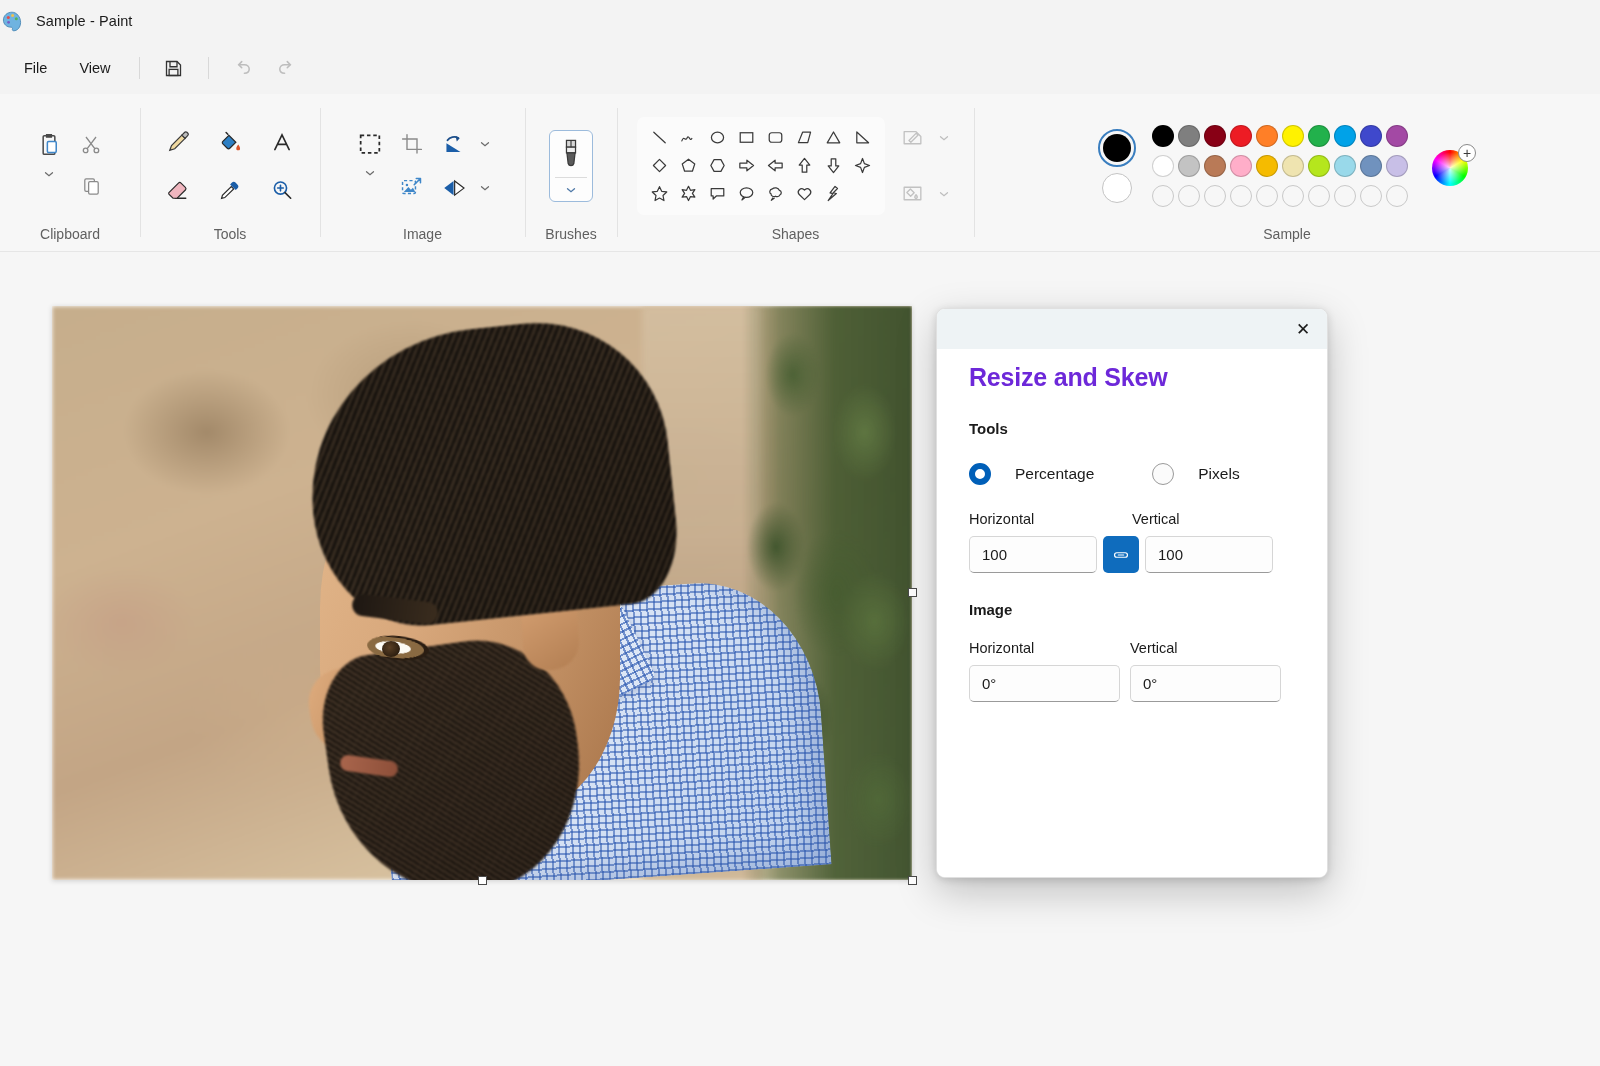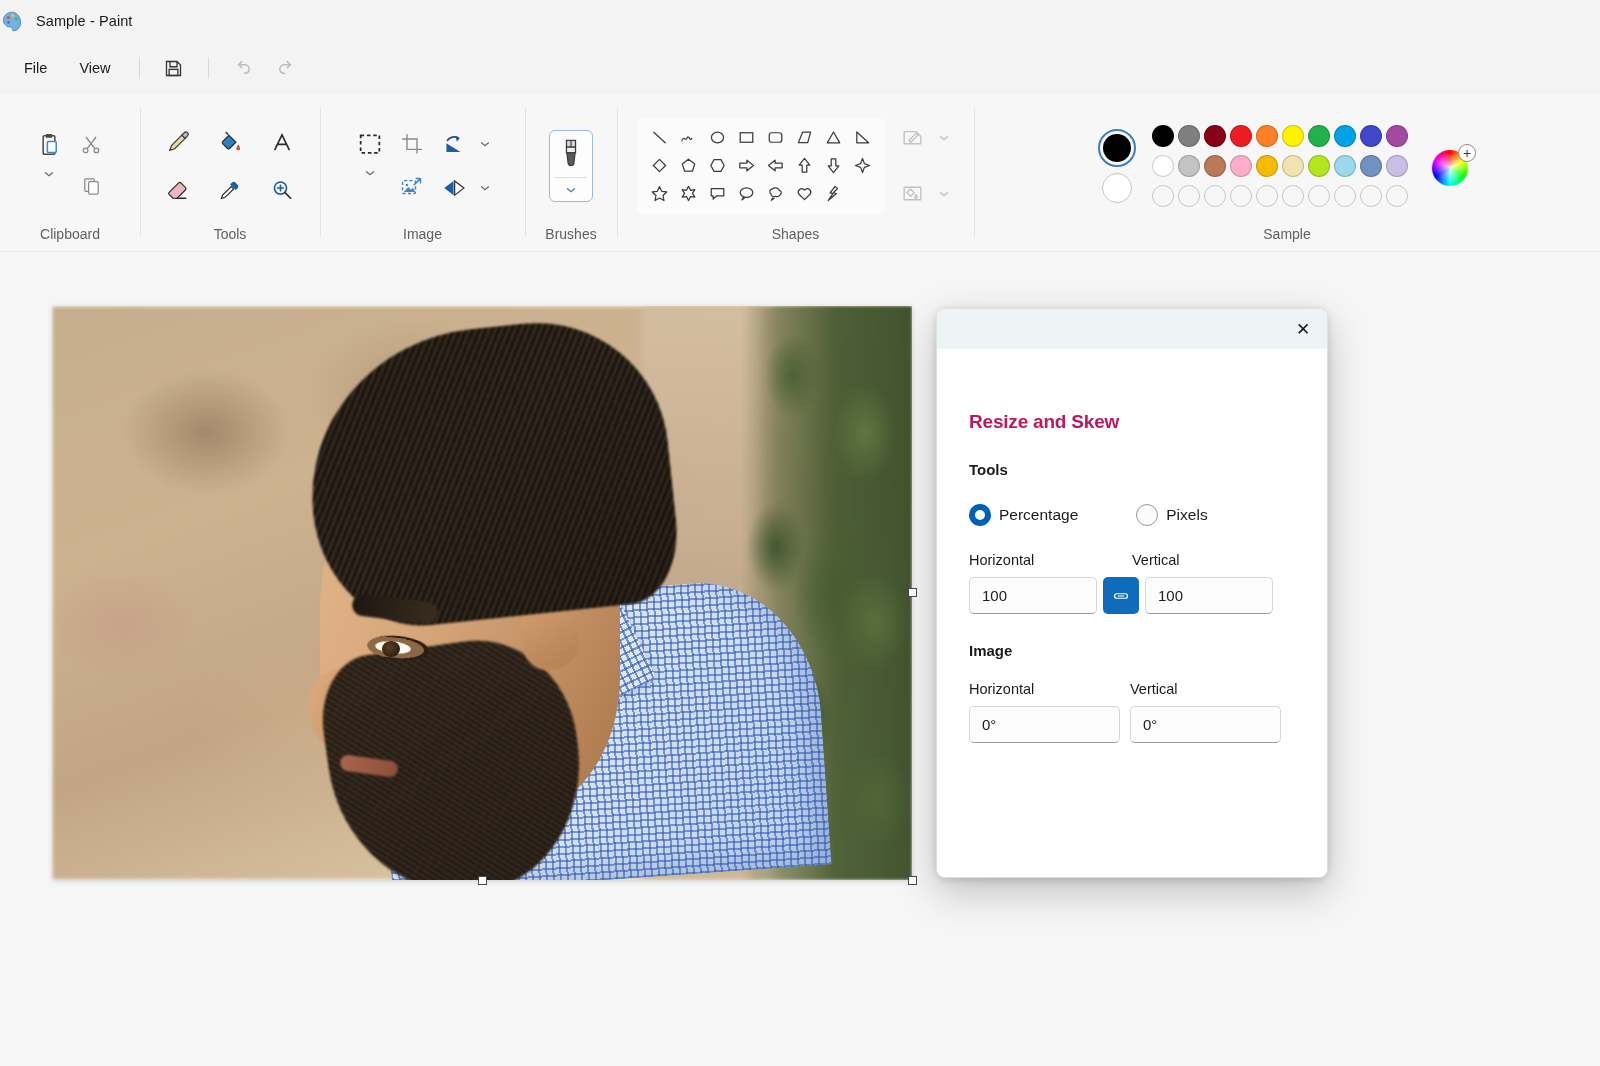--- a/index.html
+++ b/index.html
@@ -274,24 +274,24 @@
   }
   .dlg-head {
     height: 40px; background: #eef3f5; display: flex; align-items: center;
     justify-content: flex-end; padding-right: 8px; flex: none;
   }
   .dlg-close {
     width: 32px; height: 28px; display:flex; align-items:center; justify-content:center;
     border-radius: 4px; color:#1b1b1b; font-size: 17px; line-height:1;
   }
   .dlg-body { flex: 1; padding: 14px 32px 0 32px; background: #fff; }
-  .dlg-title { font-size: 19px; font-weight: bold; color: #be185d; letter-spacing: -.2px; margin-top: 48px; }
+  .dlg-title { font-size: 25px; font-weight: bold; color: #6d28d9; letter-spacing: -.2px; }
   .sec-head { font-size: 15px; font-weight: bold; color: #1b1b1b; margin-top: 28px; }
   .radio-row { display: flex; align-items: center; margin-top: 26px; }
-  .radio-opt { display: flex; align-items: center; gap: 8px; }
+  .radio-opt { display: flex; align-items: center; gap: 24px; }
   .radio-opt.second { margin-left: 58px; }
   .rad {
     width: 22px; height: 22px; border-radius: 50%; border: 1.4px solid #9a9a9a;
     background: #fbfbfb; display:flex; align-items:center; justify-content:center;
   }
   .rad.on { border: 6px solid #005fb8; background: #fff; }
   .rad-label { font-size: 15.5px; color: #1b1b1b; }
   .field-labels { display: flex; margin-top: 26px; }
   .field-labels span { font-size: 14.5px; color: #1b1b1b; }
   .fl-h { width: 163px; }

